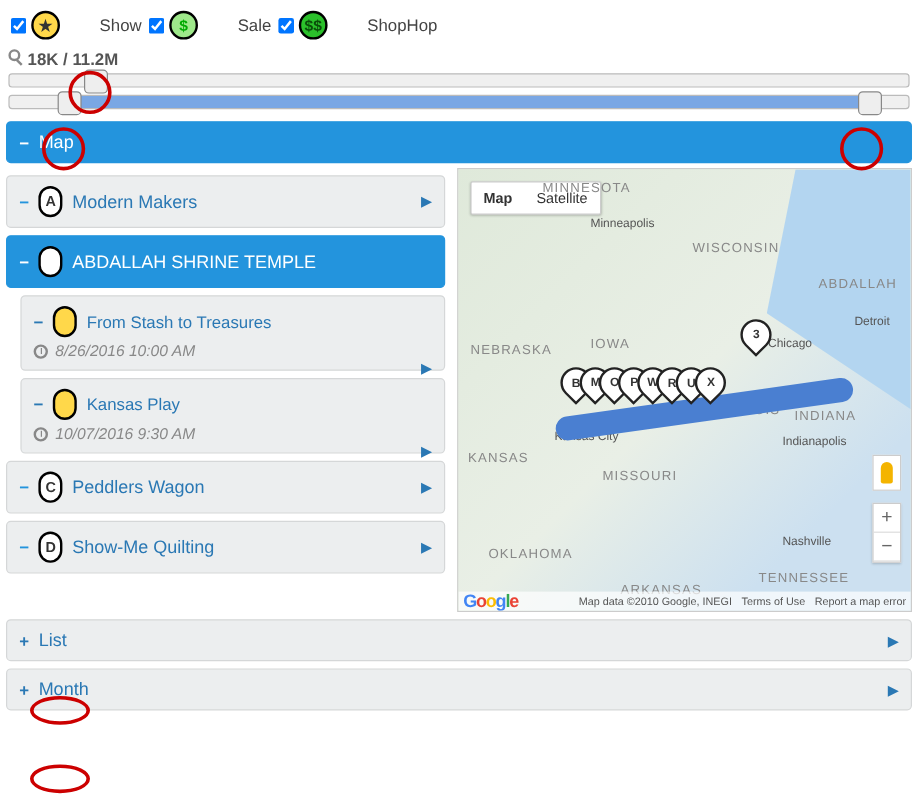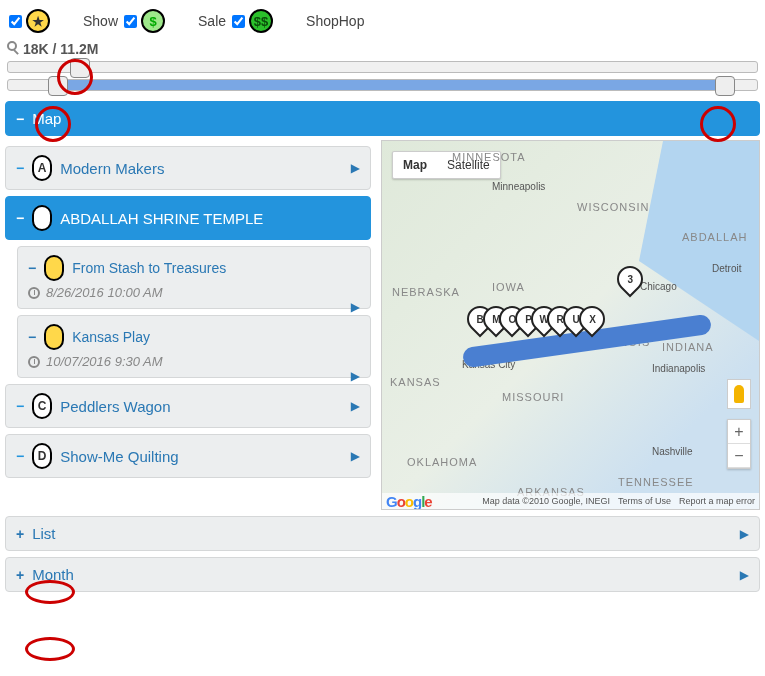--- a/index.html
+++ b/index.html
@@ -195,21 +195,21 @@
       <div class="state-label" style="left:10px; top:145px">NEBRASKA</div>
       <div class="city-label" style="left:258px; top:140px">Chicago</div>
       <div class="state-label" style="left:215px; top:195px">ILLINOIS</div>
       <div class="state-label" style="left:280px; top:200px">INDIANA</div>
       <div class="city-label" style="left:270px; top:222px">Indianapolis</div>
       <div class="city-label" style="left:80px; top:218px">Kansas City</div>
       <div class="state-label" style="left:8px; top:235px">KANSAS</div>
       <div class="state-label" style="left:120px; top:250px">MISSOURI</div>
       <div class="state-label" style="left:25px; top:315px">OKLAHOMA</div>
       <div class="state-label" style="left:135px; top:345px">ARKANSAS</div>
-      <div class="state-label" style="left:236px; top:335px">TENNESSEE</div>
+      <div class="state-label" style="left:250px; top:335px">TENNESSEE</div>
       <div class="city-label" style="left:270px; top:305px">Nashville</div>
 
       <div class="route"></div>
       <div class="pin-cluster">
         <div class="pin">
             <span>B</span>
           </div>
         <div class="pin">
             <span>M</span>
           </div>

